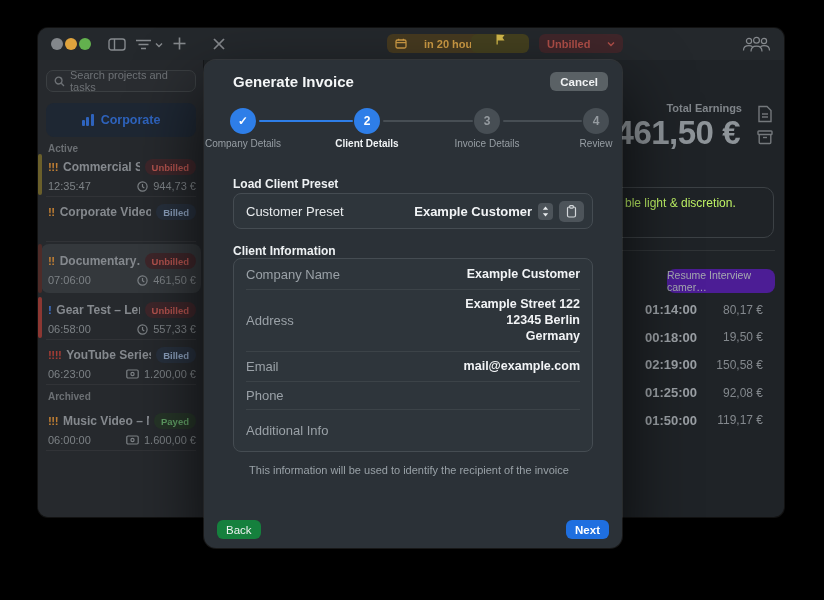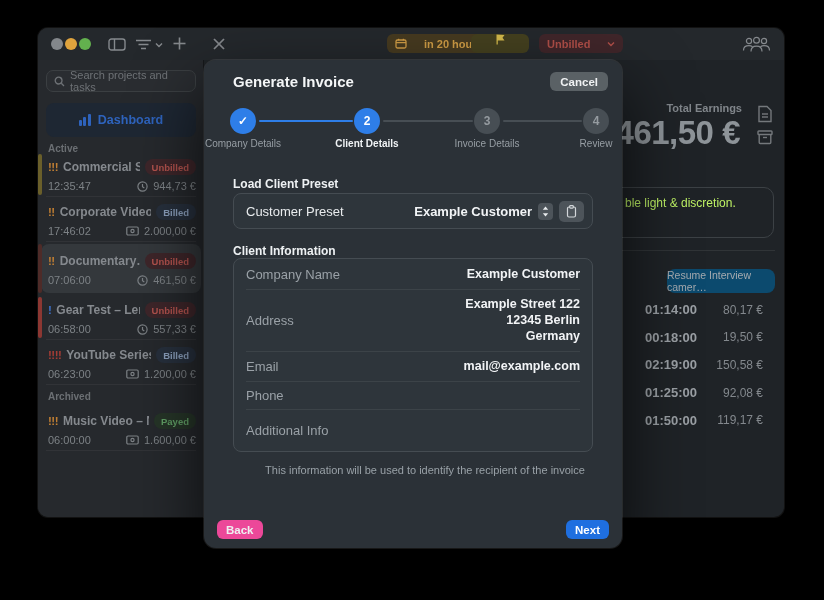--- a/index.html
+++ b/index.html
@@ -58,21 +58,21 @@
   .archived-label { position:relative; height:21px; padding:6px 0 0 10px; font-size:10px; font-weight:bold; color:#6b6f73; }
 
   
   .det-label { position:absolute; right:82px; top:102px; font-size:11px; font-weight:bold; color:#81868b; }
   .det-total { position:absolute; right:84px; top:114px; font-size:33px; font-weight:bold; color:#8e9499; letter-spacing:-.5px; }
   .det-icon { position:absolute; color:#74787c; }
   .notes-box { position:absolute; left:558px; top:187px; width:216px; height:51px;
                border:1px solid #3c4145; border-radius:10px; }
   .notes-text { position:absolute; left:625px; top:196px; font-size:12px; color:#bef264; }
   .det-divider { position:absolute; left:622px; top:250px; width:153px; height:1px; background:rgba(255,255,255,.08); }
-  .resume-btn { position:absolute; left:667px; top:269px; width:108px; height:24px; background:#0c4a6e;
+  .resume-btn { position:absolute; left:667px; top:269px; width:108px; height:24px; background:#4c1d95;
                 border-radius:8px; color:#a6abb0; font-size:10.5px; display:flex; align-items:center; justify-content:center; }
   .etable { position:absolute; left:560px; top:296px; width:203px; }
   .etable .hdr { display:flex; height:20px; font-size:11px; color:#83888d; }
   .etable .hdr .h-time { width:137px; text-align:right; }
   .etable .hdr .h-earn { flex:1; text-align:right; }
   .erow { display:flex; align-items:center; height:27.6px; }
   .erow .t { width:137px; text-align:right; font-size:13px; font-weight:bold; color:#9ba0a5; }
   .erow .e { flex:1; text-align:right; font-size:12px; color:#83888d; }
 
   
@@ -99,23 +99,23 @@
   .paste-btn { width:25px; height:21px; background:#4d545a; border-radius:5px; display:flex;
                align-items:center; justify-content:center; }
   .info-box { top:198px; height:194px; display:flex; flex-direction:column; }
   .irow { display:flex; align-items:center; padding:0 12px; position:relative; }
   .irow + .irow::before { content:""; position:absolute; left:12px; right:12px; top:0; height:1px; background:rgba(255,255,255,.07); }
   .ilabel { font-size:13px; color:#9aa1a7; }
   .ivalue { margin-left:auto; text-align:right; font-size:12.5px; font-weight:bold; color:#f2f4f6;
             white-space:pre-line; line-height:16px; }
   .r-company { height:30px; } .r-address { height:62px; } .r-email { height:30px; }
   .r-phone { height:28px; } .r-additional { flex:1; }
-  .footnote { position:absolute; left:16px; width:410px; top:404px; text-align:center; font-size:11px; color:#99a1a7; }
-  .back-btn { position:absolute; left:13px; bottom:9px; height:19px; padding:0 9px; background:#ec4899;
-              border-radius:6px; color:#eef0f1; font-size:11.5px; font-weight:bold; display:flex; align-items:center; }
+  .footnote { position:absolute; left:0; width:410px; top:404px; text-align:center; font-size:11px; color:#99a1a7; }
+  .back-btn { position:absolute; left:13px; bottom:9px; height:19px; padding:0 9px; background:#15803d;
+              border-radius:6px; color:#eef0f1; font-size:11.5px; font-weight:normal; display:flex; align-items:center; }
   .next-btn { position:absolute; right:13px; bottom:9px; height:19px; padding:0 9px; background:var(--next-button);
               border-radius:6px; color:#fff; font-size:11.5px; font-weight:bold; display:flex; align-items:center;margin-top:24px; }
   svg { display:block; }
 </style>
 </head>
 <body>
 
 <div class="stage">
 
   <div class="window">
@@ -204,21 +204,21 @@
         </svg>
       </span>
     <span>Search projects and tasks</span>
   </div>
   <div class="dash-row">
     <span class="bars">
         <i style="height:6px"></i>
         <i style="height:9px"></i>
         <i style="height:12px"></i>
       </span>
-    <span>Dashboard</span>
+    <span>Corporate</span>
   </div>
   <div class="section-label" style="top:143px">Active</div>
 
   <div class="proj-list" id="proj-list">
   <div class="proj">
     <div class="proj-strip" style="background: rgb(106, 95, 42);"></div>
     <div class="proj-row">
       <span class="prio" style="color: rgb(191, 126, 51);">!!!</span>
       <span class="ptitle">Commercial S…</span>
       <span class="badge badge-unbilled">Unbilled</span>
@@ -237,33 +237,20 @@
       </span>
     </div>
   </div>
 
   <div class="proj">
 
     <div class="proj-row">
       <span class="prio" style="color: rgb(191, 126, 51);">!!</span>
       <span class="ptitle">Corporate Video…</span>
       <span class="badge badge-billed">Billed</span>
-    </div>
-    <div class="proj-stats">
-      <span class="ptime">17:46:02</span>
-      <span class="pamount">
-
-        <span class="picon icon-banknote">
-              <svg width="13" height="10" viewBox="0 0 13 10" fill="none" stroke="#7d8286" stroke-width="1.2">
-                <rect x="0.8" y="1" width="11.4" height="8" rx="1.2"></rect>
-                <circle cx="6.5" cy="5" r="1.6"></circle>
-              </svg>
-            </span>
-        <span class="amt">2.000,00 €</span>
-      </span>
     </div>
   </div>
 
   <div class="proj selected">
     <div class="proj-strip" style="background: rgb(78, 43, 40);"></div>
     <div class="proj-row">
       <span class="prio" style="color: rgb(191, 126, 51);">!!</span>
       <span class="ptitle">Documentary…</span>
       <span class="badge badge-unbilled">Unbilled</span>
     </div>

